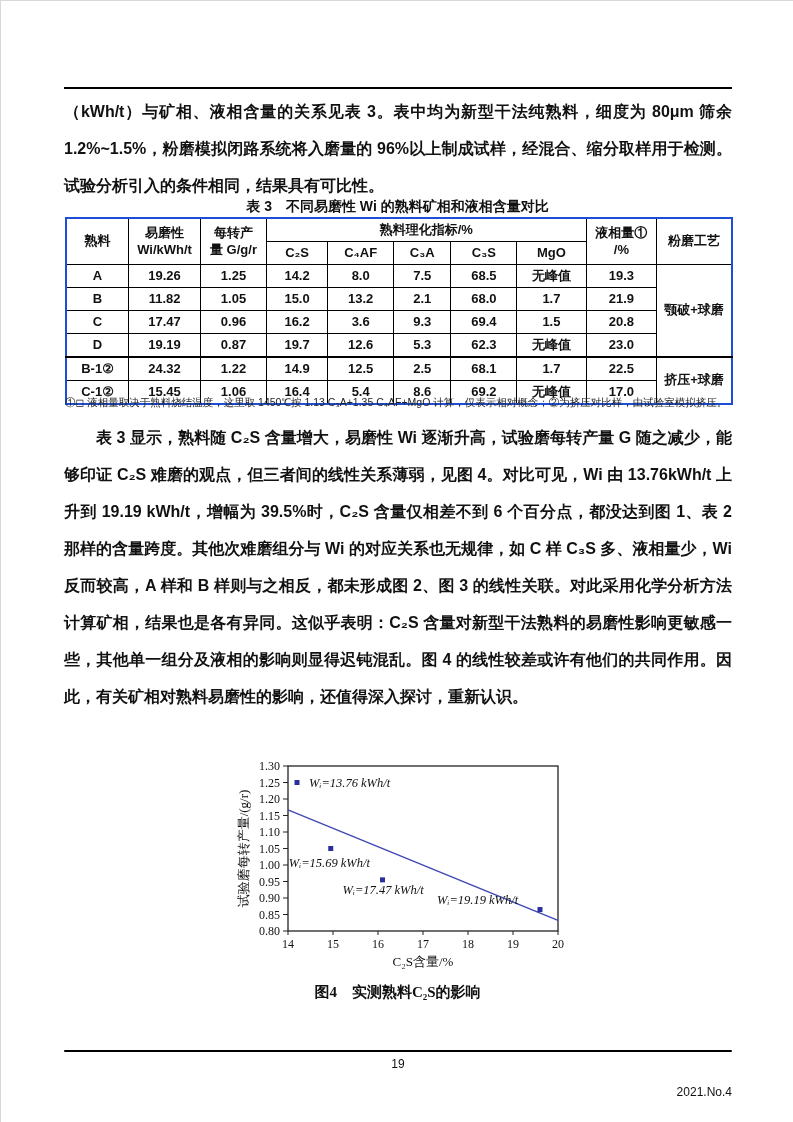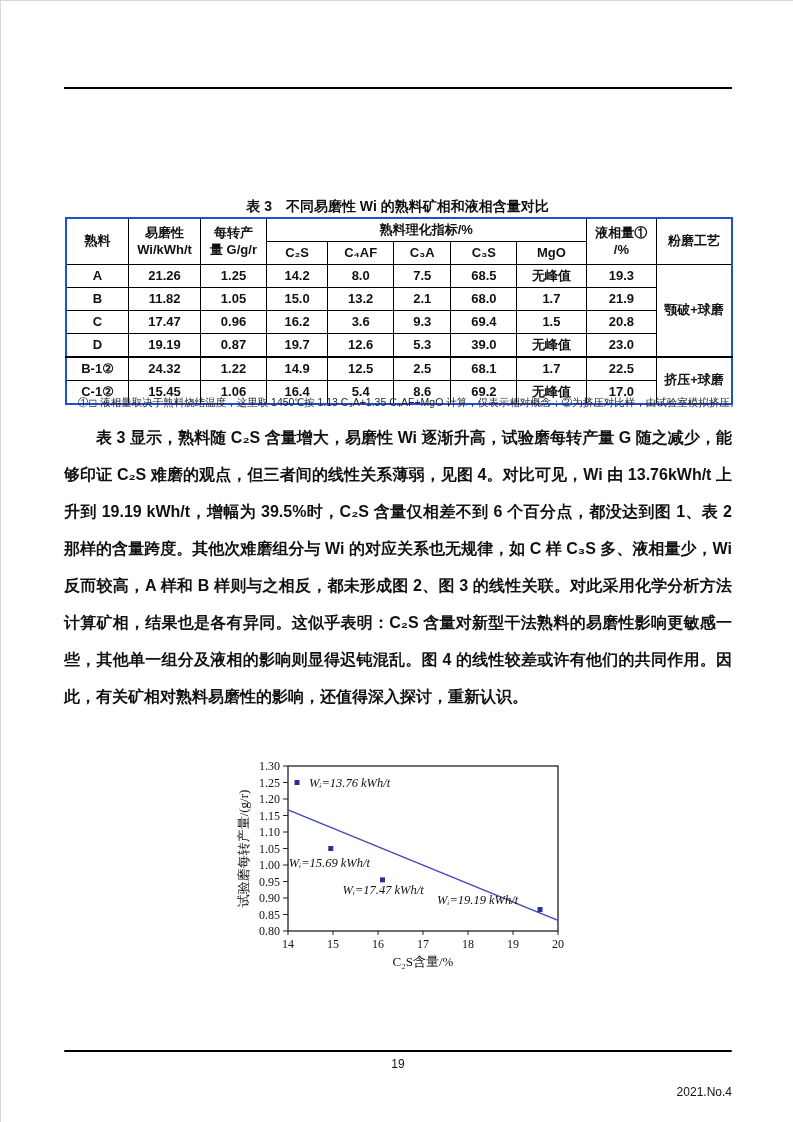--- a/index.html
+++ b/index.html
@@ -46,21 +46,20 @@
     height:20px;
     white-space:pre-line;
     line-height:1.25;
     font-weight:600;
   }
   table.data tr.group-break td{border-top:2px solid #000;}
   .footnote{
     position:absolute;top:395px;left:64px;width:668px;
     font-size:10.5px;font-weight:400;color:#222;
     white-space:nowrap;
-    margin-left:13px;
   }
   .chartwrap{position:absolute;top:752px;left:197px;width:400px;height:228px;}
   .chartwrap svg{width:400px;height:228px;display:block;}
   .chartwrap text.tick{font-family:"Liberation Serif",serif;font-size:12px;fill:#111;}
   .chartwrap text.ann{font-family:"Liberation Serif",serif;font-size:12.5px;fill:#111;font-style:italic;}
   .chartwrap text.axis-label{font-family:"Liberation Serif",serif;font-size:13px;fill:#111;}
   .caption{
     position:absolute;top:982px;left:0;width:100%;
     text-align:center;font-size:15px;font-weight:700;
     font-family:"Liberation Serif",serif;
@@ -75,20 +74,21 @@
   .footer .page-number{position:absolute;left:0;width:100%;text-align:center;}
   .footer .issue{position:absolute;right:0;margin-top:28px;}
 </style>
 </head>
 <body>
 
 <div class="page">
 
   <div class="header-rule"></div>
 
+  <div class="para sec-p1">（kWh/t）与矿相、液相含量的关系见表 3。表中均为新型干法纯熟料，细度为 80μm 筛余 1.2%~1.5%，粉磨模拟闭路系统将入磨量的 96%以上制成试样，经混合、缩分取样用于检测。试验分析引入的条件相同，结果具有可比性。</div>
 
   <div class="table-title">表 3　不同易磨性 Wi 的熟料矿相和液相含量对比</div>
 
   <div class="tablewrap">
     <table class="data">
       <colgroup>
         <col style="width:9.4%">
           <col style="width:10.8%">
           <col style="width:9.9%">
         <col style="width:9.2%">
@@ -115,21 +115,21 @@
           <th>C₂S</th>
           <th>C₄AF</th>
           <th>C₃A</th>
           <th>C₃S</th>
           <th>MgO</th>
         </tr>
       </thead>
       <tbody>
           <tr>
             <td>A</td>
-            <td>21.26</td>
+            <td>19.26</td>
             <td>1.25</td>
             <td>14.2</td>
             <td>8.0</td>
             <td>7.5</td>
             <td>68.5</td>
             <td>无峰值</td>
             <td>19.3</td>
             <td rowspan="4">颚破+球磨</td>
           </tr>
           <tr>
@@ -154,21 +154,21 @@
             <td>1.5</td>
             <td>20.8</td>
           </tr>
           <tr>
             <td>D</td>
             <td>19.19</td>
             <td>0.87</td>
             <td>19.7</td>
             <td>12.6</td>
             <td>5.3</td>
-            <td>39.0</td>
+            <td>62.3</td>
             <td>无峰值</td>
             <td>23.0</td>
           </tr>
           <tr class="group-break">
             <td>B-1②</td>
             <td>24.32</td>
             <td>1.22</td>
             <td>14.9</td>
             <td>12.5</td>
             <td>2.5</td>
@@ -242,20 +242,21 @@
         <text x="90.74999999999997" y="113.5" class="ann">Wᵢ=15.69 kWh/t</text>
         <rect x="182.00000000000006" y="124.35000000000002" width="5" height="5" fill="#2a2f9e"></rect>
         <text x="144.50000000000006" y="140.85000000000002" class="ann">Wᵢ=17.47 kWh/t</text>
         <rect x="339.50000000000006" y="154.05" width="5" height="5" fill="#2a2f9e"></rect>
         <text x="239.00000000000006" y="150.55" class="ann">Wᵢ=19.19 kWh/t</text>
         <text x="225" y="213" text-anchor="middle" class="axis-label">C₂S含量/%</text>
         <text x="50" y="95.5" text-anchor="middle" class="axis-label" transform="rotate(-90 50 95.5)">试验磨每转产量/(g/r)</text>
       </svg>
   </div>
 
+  <div class="caption">图4　实测熟料C₂S的影响</div>
 
   <div class="footer-line"></div>
   <div class="footer">
     <span class="page-number">19</span>
     <span class="issue">2021.No.4</span>
   </div>
 
 </div>
 
 </body></html>

